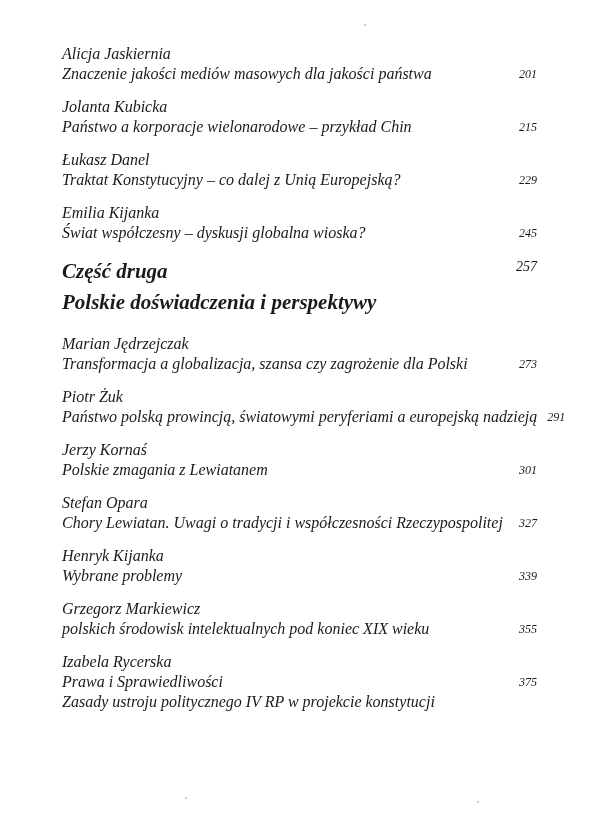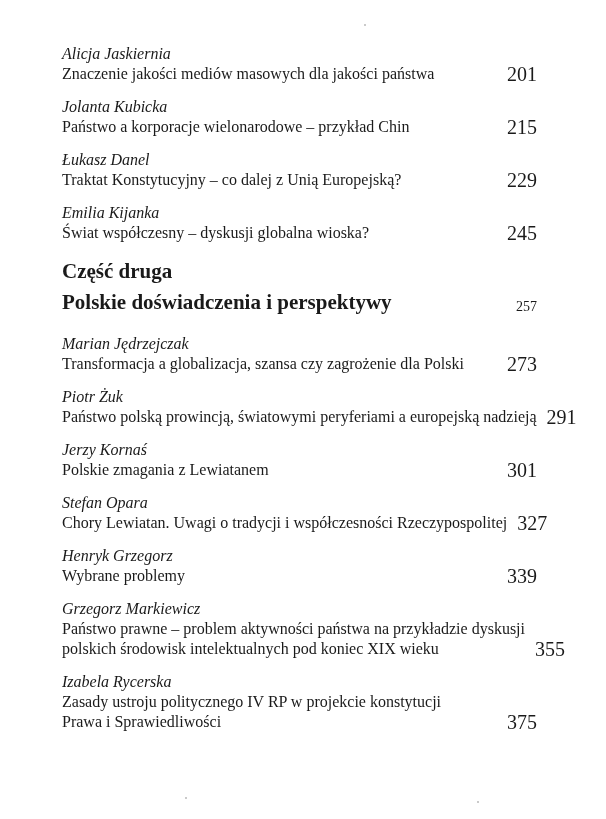--- a/index.html
+++ b/index.html
@@ -23,33 +23,33 @@
   }
   .entry { margin-bottom: 13px; }
   .author {
     font-style: italic;
     font-size: 16px;
     line-height: 20px;
     white-space: nowrap;
   }
   .row {
     display: flex;
-    align-items: flex-end;
+    font-style: italic;
   }
   .lines { flex: 0 0 auto; }
   .line {
     font-size: 16px;
     line-height: 20px;
     white-space: nowrap;
   }
   .page-num {
     flex: 0 0 auto;
     margin-left: auto;
     padding-left: 10px;
-    font-size: 20px;
+    font-size: 12px;
     line-height: 20px;
   }
   .section { margin-top: 2px; margin-bottom: 16px; }
   .section .line {
     font-weight: bold;
     font-size: 21px;
     line-height: 31px;
   }
   .section .page-num {
     font-size: 14px;
@@ -142,44 +142,43 @@
       <div class="entry">
         <div class="author">Stefan Opara</div>
         <div class="row">
           <div class="lines">
             <div class="line">Chory Lewiatan. Uwagi o tradycji i współczesności Rzeczypospolitej</div>
           </div>
           <div class="page-num">327</div>
         </div>
       </div>
       <div class="entry">
-        <div class="author">Henryk Grzegorz</div>
+        <div class="author">Henryk Kijanka</div>
         <div class="row">
           <div class="lines">
             <div class="line">Wybrane problemy</div>
           </div>
           <div class="page-num">339</div>
         </div>
       </div>
       <div class="entry">
         <div class="author">Grzegorz Markiewicz</div>
         <div class="row">
           <div class="lines">
-            <div class="line">Państwo prawne – problem aktywności państwa na przykładzie dyskusji</div>
             <div class="line">polskich środowisk intelektualnych pod koniec XIX wieku</div>
           </div>
           <div class="page-num">355</div>
         </div>
       </div>
       <div class="entry">
         <div class="author">Izabela Rycerska</div>
         <div class="row">
           <div class="lines">
+            <div class="line">Prawa i Sprawiedliwości</div>
             <div class="line">Zasady ustroju politycznego IV RP w projekcie konstytucji</div>
-            <div class="line">Prawa i Sprawiedliwości</div>
           </div>
           <div class="page-num">375</div>
         </div>
       </div>
     </div>
 
   <div class="speck" style="left:97px;  top:158px;"></div>
   <div class="speck" style="left:364px; top:24px;"></div>
   <div class="speck" style="left:477px; top:801px;"></div>
   <div class="speck" style="left:185px; top:797px;"></div>

